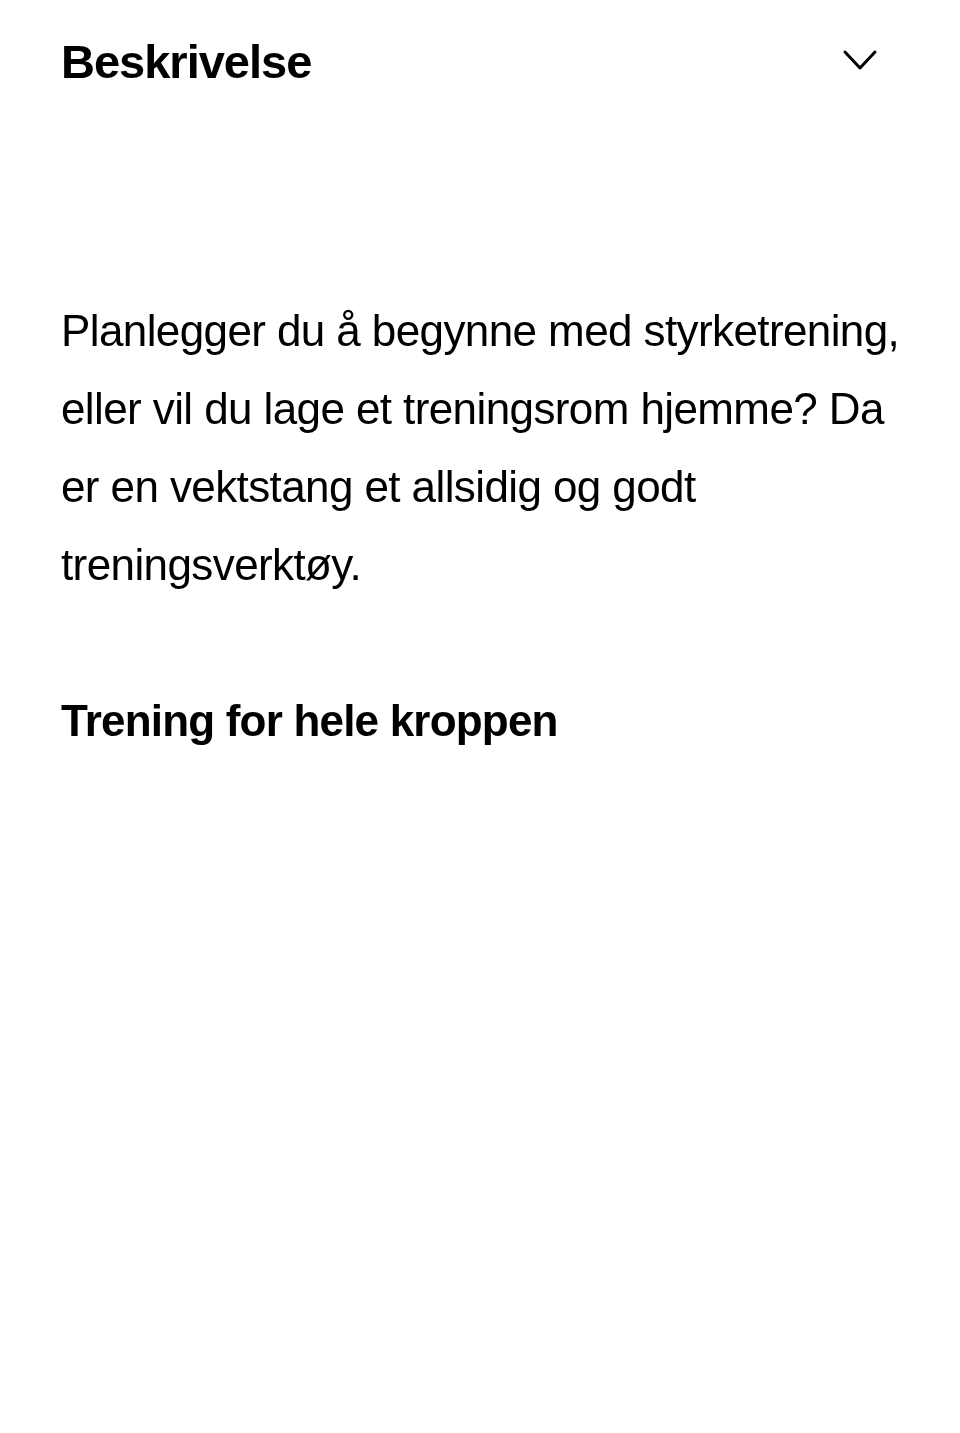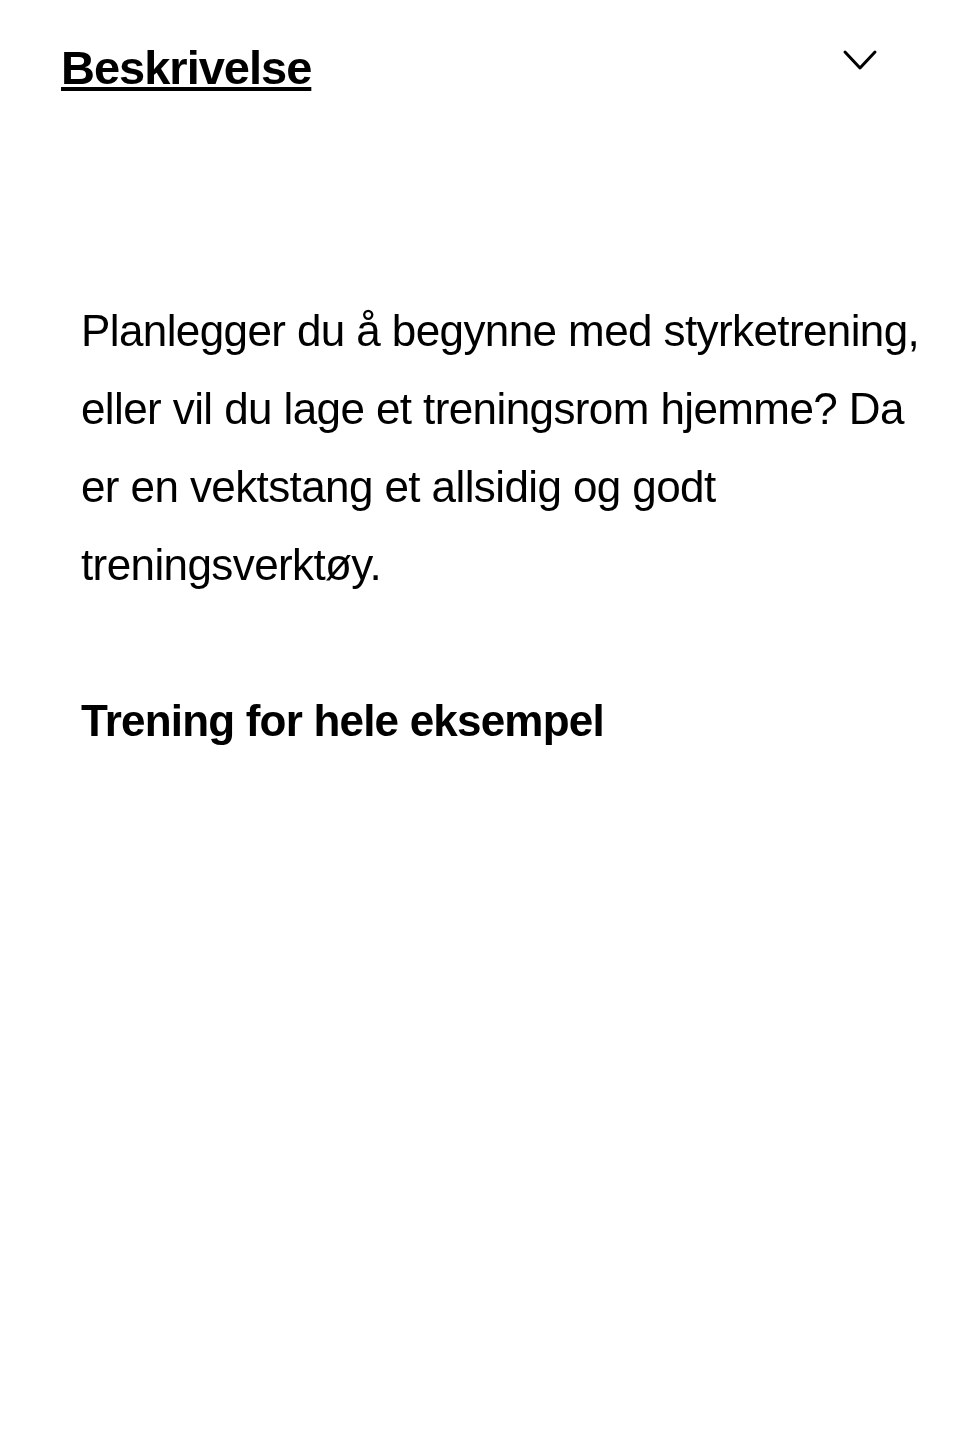--- a/index.html
+++ b/index.html
@@ -5,45 +5,44 @@
   html, body { margin: 0; padding: 0; background: #ffffff; }
   body {
     width: 960px; height: 1433px; overflow: hidden;
     font-family: "Liberation Sans", "DejaVu Sans", sans-serif;
     color: #000000;
   }
   .header {
     position: absolute; left: 0; top: 0; width: 960px; height: 130px;
   }
   .title {
-    position: absolute; left: 61px; top: 38px;
+    position: absolute; left: 61px; top: 32px;
     font-size: 47px; font-weight: bold; line-height: 60px;
     letter-spacing: -1px;
-    text-decoration: underline;
   }
   .chevron {
     position: absolute; left: 842px; top: 46px; width: 36px; height: 28px;
     cursor: pointer;
   }
   .content {
     position: absolute; left: 61px; top: 292px; width: 860px;
-    font-size: 44px; line-height: 78px; letter-spacing: -0.6px; margin-left: 20px;
+    font-size: 44px; line-height: 78px; letter-spacing: -0.6px;
   }
   .para { margin: 0; }
   .para + .section { margin-top: 78px; }
   .section-title { font-weight: bold; margin: 0; letter-spacing: -0.8px; }
 </style>
 </head>
 <body>
 
 <div class="header">
   <div class="title">Beskrivelse</div>
   <svg class="chevron" viewBox="0 0 36 28">
     <polyline points="3,6 18,22 33,6" fill="none" stroke="#000" stroke-width="3" stroke-linecap="round" stroke-linejoin="round"></polyline>
   </svg>
 </div>
 
 <div class="content">
   <p class="para">Planlegger du å begynne med styrketrening, eller vil du lage et treningsrom hjemme? Da er en vektstang et allsidig og godt treningsverktøy.</p>
   <div class="section">
-    <p class="section-title">Trening for hele eksempel</p>
+    <p class="section-title">Trening for hele kroppen</p>
   </div>
 </div>
 
 </body></html>

